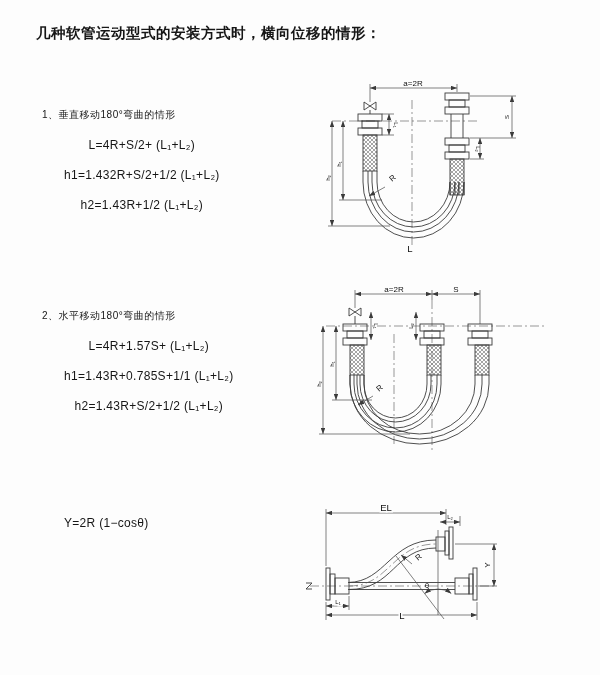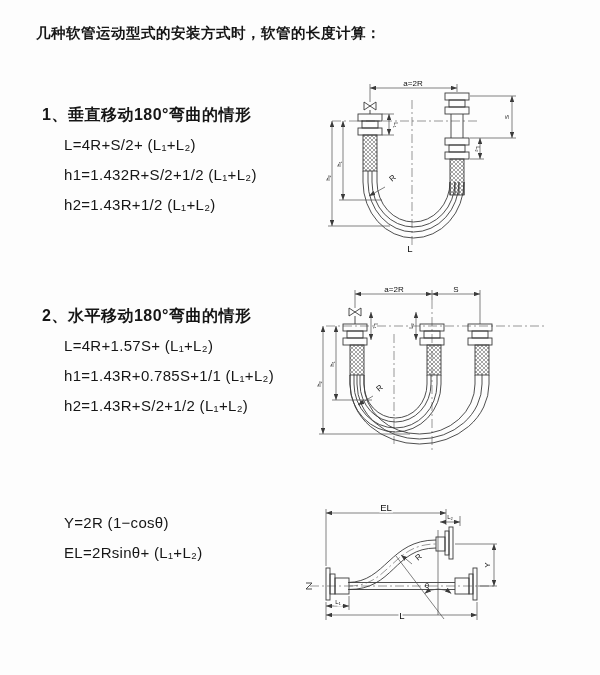--- a/index.html
+++ b/index.html
@@ -7,40 +7,40 @@
     position:relative;width:600px;height:675px;background:#fdfdfd;
     font-family:"Liberation Sans","DejaVu Sans",sans-serif;color:#161616;
     overflow:hidden;
   }
   .title{
     position:absolute;left:36px;top:24px;font-size:14.5px;font-weight:bold;
     letter-spacing:.5px;white-space:nowrap;
   }
   .sec-text{position:absolute;left:42px;line-height:30px;white-space:nowrap;}
   .sec1{top:100px;} .sec2{top:301px;} .sec3{top:508px;}
-  .heading{font-size:16px;font-weight:bold;letter-spacing:.5px;}
-  .formula{font-size:15px;padding-left:22px;letter-spacing:.3px;}
+  .heading{font-size:10px;font-weight:normal;letter-spacing:.5px;}
+  .formula{font-size:12px;padding-left:22px;letter-spacing:.3px;text-align:center;}
   svg.diag{position:absolute;}
   .d1{left:312px;top:76px;width:280px;height:180px;}
   .d2{left:310px;top:282px;width:280px;height:172px;}
   .d3{left:298px;top:498px;width:300px;height:145px;}
   .ln{stroke:#3b3b3b;fill:none;stroke-width:.9;}
   .dim{stroke:#4a4a4a;fill:none;stroke-width:.7;}
   .cl{stroke:#555;fill:none;stroke-width:.6;stroke-dasharray:9 3 2 3;}
   .lbl{font-size:8px;fill:#111;font-family:inherit;}
   .lbl.small{font-size:6px;}
   .lbl.big{font-size:9.5px;}
   .halo{stroke:#fdfdfd;stroke-width:3px;paint-order:stroke;fill:#111;}
 </style>
 </head>
 <body>
 
 <div class="page">
 
-  <div class="title">几种软管运动型式的安装方式时，软管的长度计算：</div>
+  <div class="title">几种软管运动型式的安装方式时，横向位移的情形：</div>
 
   <div class="sec-text sec1">
     <div class="heading">1、垂直移动180°弯曲的情形</div>
     <div class="formula">L=4R+S/2+ (L₁+L₂)</div>
     <div class="formula">h1=1.432R+S/2+1/2 (L₁+L₂)</div>
     <div class="formula">h2=1.43R+1/2 (L₁+L₂)</div>
   </div>
 
   <svg class="diag d1" viewBox="0 0 280 180">
     <defs>
@@ -196,21 +196,20 @@
     <text class="lbl small" x="64" y="44" text-anchor="middle" transform="rotate(90 64 44)">L₁</text>
     <line class="dim" x1="106" y1="30" x2="106" y2="58" marker-start="url(#ar2)" marker-end="url(#ar2)"></line>
     <text class="lbl small" x="103" y="44" text-anchor="middle" transform="rotate(-90 103 44)">L₂</text>
 
     <text class="lbl" x="69" y="110" transform="rotate(-40 69 110)">R</text>
     <line class="dim" x1="63" y1="114" x2="48" y2="123" marker-end="url(#ar2)"></line>
   </svg>
 
   <div class="sec-text sec3">
     <div class="formula">Y=2R (1−cosθ)</div>
-    <div class="formula">EL=2Rsinθ+ (L₁+L₂)</div>
   </div>
 
   <svg class="diag d3" viewBox="0 0 300 145">
     <defs>
       <marker id="ar3" viewBox="0 0 8 6" markerWidth="9" markerHeight="7" refX="8" refY="3" orient="auto-start-reverse">
         <path d="M0,0L8,3L0,6Z" fill="#3b3b3b"></path>
       </marker>
     </defs>
 
     <path class="cl" d="M12,88 H198"></path>

